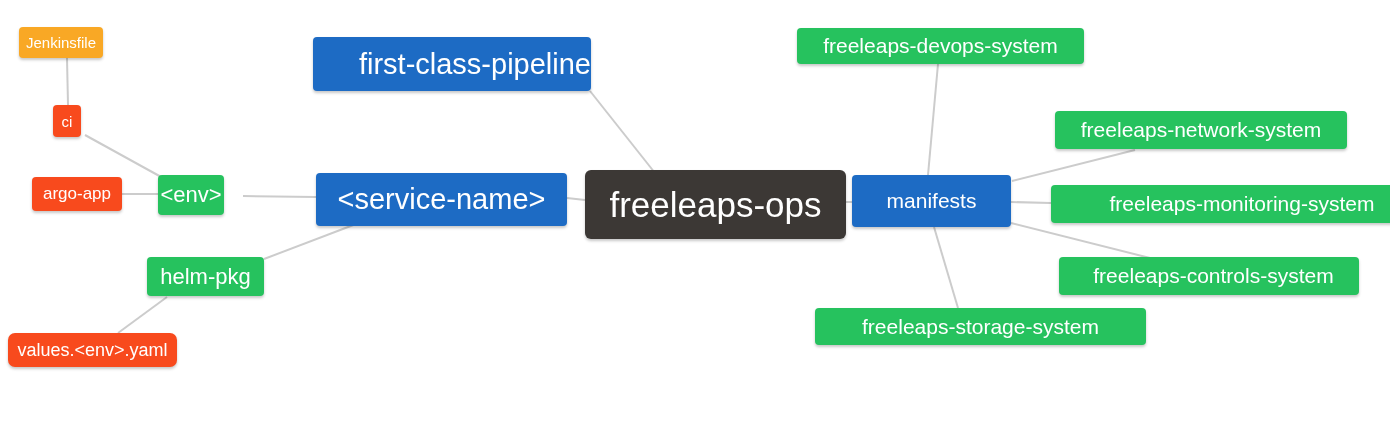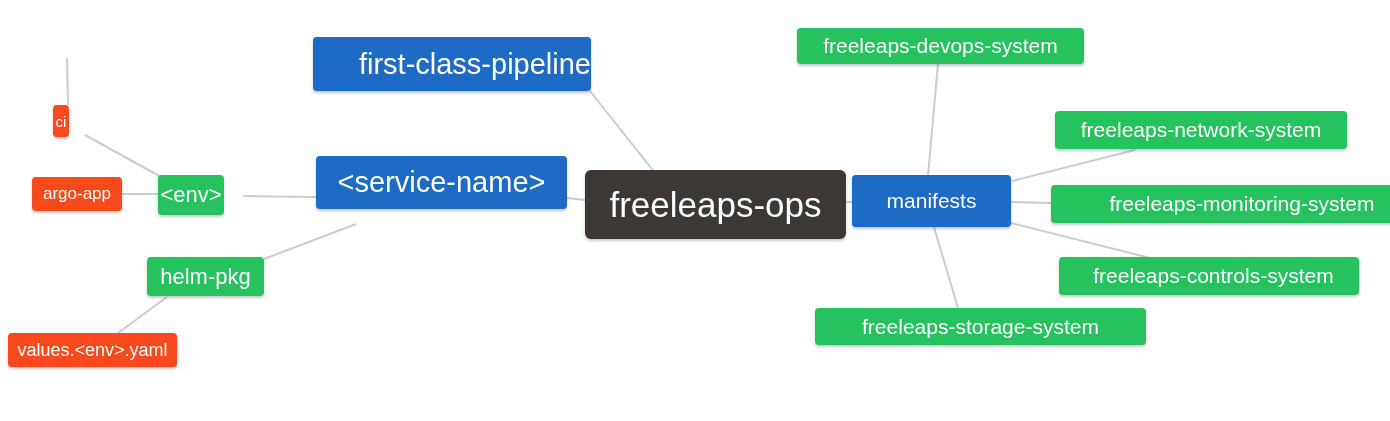--- a/index.html
+++ b/index.html
@@ -53,39 +53,42 @@
       <line x1="1011" y1="223" x2="1150" y2="258" stroke="#CCCCCC" stroke-width="2"></line>
       <line x1="934" y1="227" x2="958" y2="308" stroke="#CCCCCC" stroke-width="2"></line>
     </svg>
 
 <div class="node root" style="left: 585px; top: 170px; width: 261px; height: 69px; font-size: 35px; background: rgb(60, 56, 53); color: rgb(255, 255, 255);">
       <span>freeleaps-ops</span>
     </div>
     <div class="node" style="left: 313px; top: 37px; width: 278px; height: 54px; font-size: 29px; background: rgb(29, 107, 196); color: rgb(255, 255, 255); justify-content: flex-end;">
       <span>first-class-pipeline</span>
     </div>
-    <div class="node" style="left: 316px; top: 156px; width: 251px; height: 53px; font-size: 29px; background: rgb(29, 107, 196); color: rgb(255, 255, 255);">
+    <div class="node" style="left: 316px; top: 173px; width: 251px; height: 53px; font-size: 29px; background: rgb(29, 107, 196); color: rgb(255, 255, 255);">
       <span>&lt;service-name&gt;</span>
     </div>
     <div class="node" style="left: 852px; top: 175px; width: 159px; height: 52px; font-size: 21px; background: rgb(29, 107, 196); color: rgb(255, 255, 255);">
       <span>manifests</span>
     </div>
     <div class="node" style="left: 158px; top: 175px; width: 66px; height: 40px; font-size: 22px; background: rgb(38, 194, 94); color: rgb(255, 255, 255);">
       <span>&lt;env&gt;</span>
     </div>
     <div class="node" style="left: 147px; top: 257px; width: 117px; height: 39px; font-size: 22px; background: rgb(38, 194, 94); color: rgb(255, 255, 255);">
       <span>helm-pkg</span>
     </div>
-    <div class="node" style="left: 53px; top: 105px; width: 16px; height: 32px; font-size: 15px; background: rgb(248, 74, 29); color: rgb(255, 255, 255);">
+    <div class="node" style="left: 19px; top: 27px; width: 84px; height: 31px; font-size: 15px; background: rgb(249, 168, 37); color: rgb(255, 255, 255);">
+      <span>Jenkinsfile</span>
+    </div>
+    <div class="node" style="left: 53px; top: 105px; width: 28px; height: 32px; font-size: 15px; background: rgb(248, 74, 29); color: rgb(255, 255, 255);">
       <span>ci</span>
     </div>
     <div class="node" style="left: 32px; top: 177px; width: 90px; height: 34px; font-size: 17px; background: rgb(248, 74, 29); color: rgb(255, 255, 255);">
       <span>argo-app</span>
     </div>
-    <div class="node" style="left: 8px; top: 333px; width: 169px; height: 34px; font-size: 18px; background: rgb(248, 74, 29); color: rgb(255, 255, 255);">
+    <div class="node" style="left: 8px; top: 333px; width: 169px; height: 34px; font-size: 18px; background: rgb(248, 74, 29); color: rgb(255, 255, 255); border-radius: 7px;">
       <span>values.&lt;env&gt;.yaml</span>
     </div>
     <div class="node" style="left: 797px; top: 28px; width: 287px; height: 36px; font-size: 21px; background: rgb(38, 194, 94); color: rgb(255, 255, 255);">
       <span>freeleaps-devops-system</span>
     </div>
     <div class="node" style="left: 1055px; top: 111px; width: 292px; height: 38px; font-size: 21px; background: rgb(38, 194, 94); color: rgb(255, 255, 255);">
       <span>freeleaps-network-system</span>
     </div>
     <div class="node" style="left: 1051px; top: 185px; width: 382px; height: 38px; font-size: 21px; background: rgb(38, 194, 94); color: rgb(255, 255, 255);">
       <span>freeleaps-monitoring-system</span>

